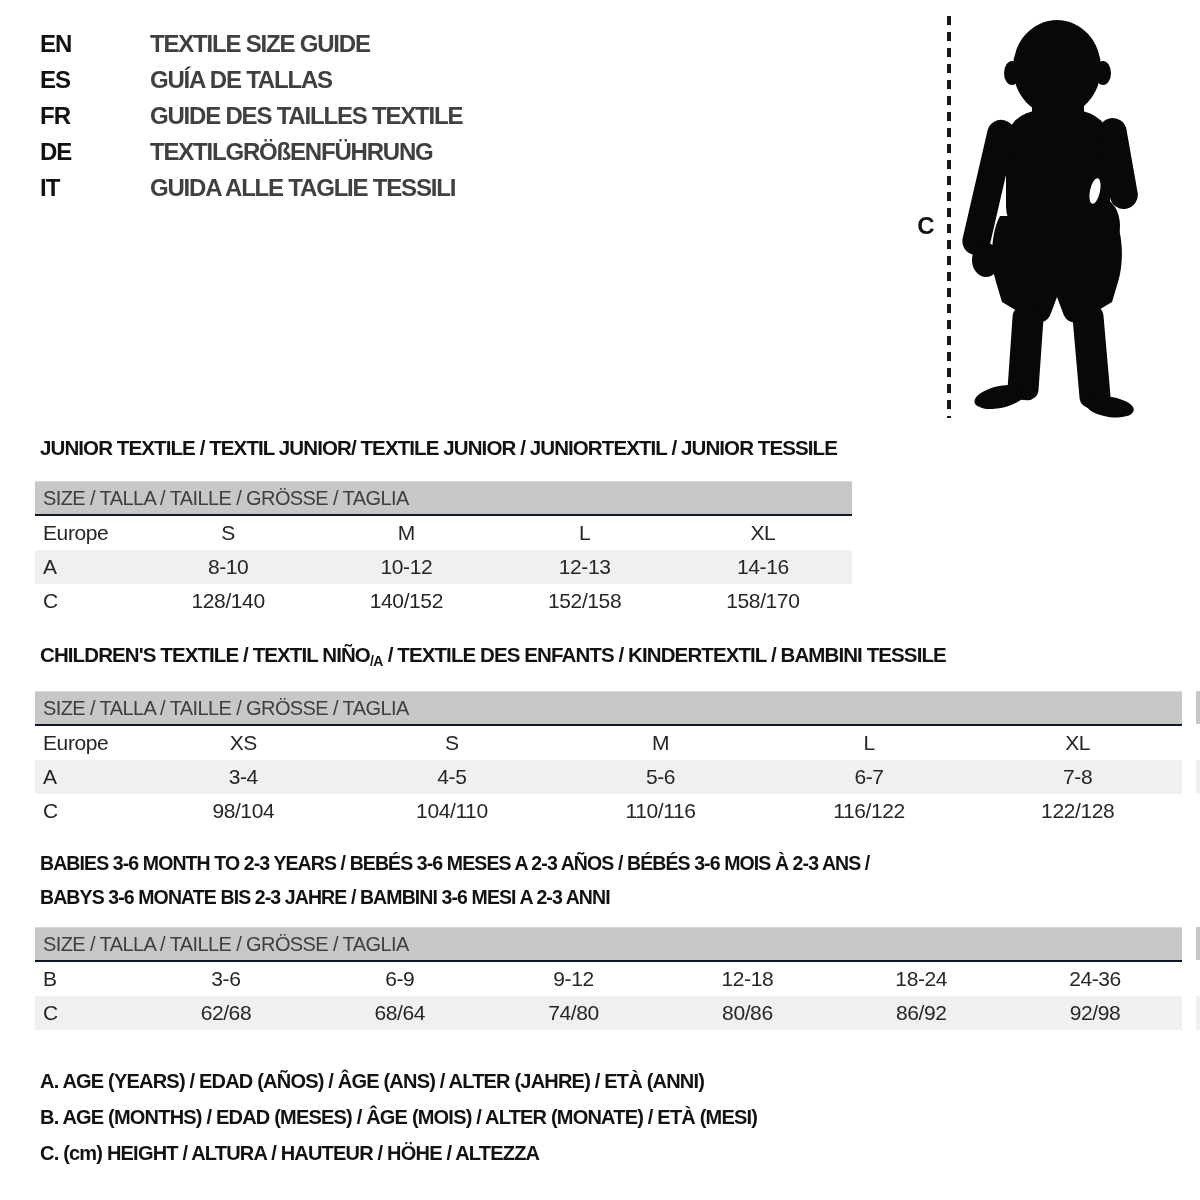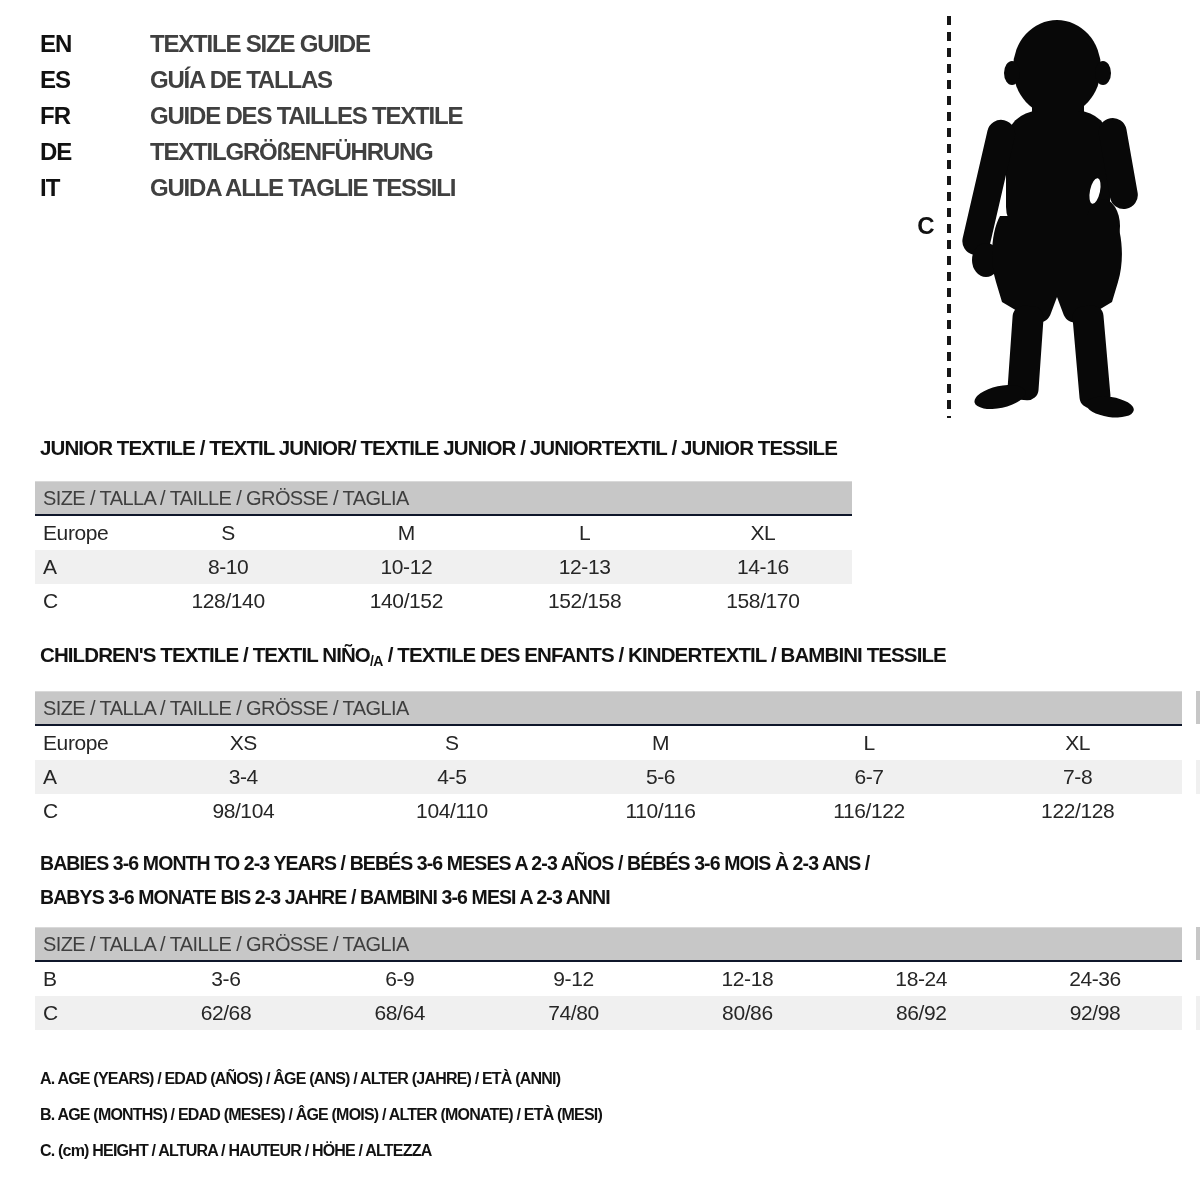--- a/index.html
+++ b/index.html
@@ -40,21 +40,21 @@
   }
   .trow{display:flex;height:34px;line-height:34px;font-size:21px;
     letter-spacing:-0.4px;color:#262626;}
   .trow.alt{background:#f0f0f0;}
   .rlabel{width:104px;padding-left:8px;box-sizing:border-box;flex:none;text-align:left;}
   .cell{flex:1;text-align:center;}
 
   .sliver{left:1196px;width:4px;}
 
   
-  .footnote{left:40px;font-weight:700;font-size:16px;letter-spacing:-0.8px;
+  .footnote{left:40px;font-weight:700;font-size:20px;letter-spacing:-0.8px;
     color:#121212;white-space:nowrap;}
 </style>
 </head>
 <body>
 
 <div class="abs lang-block">
   <div class="lang-row">
     <span class="lang-code">EN</span>
     <span class="lang-title">TEXTILE SIZE GUIDE</span>
   </div>

